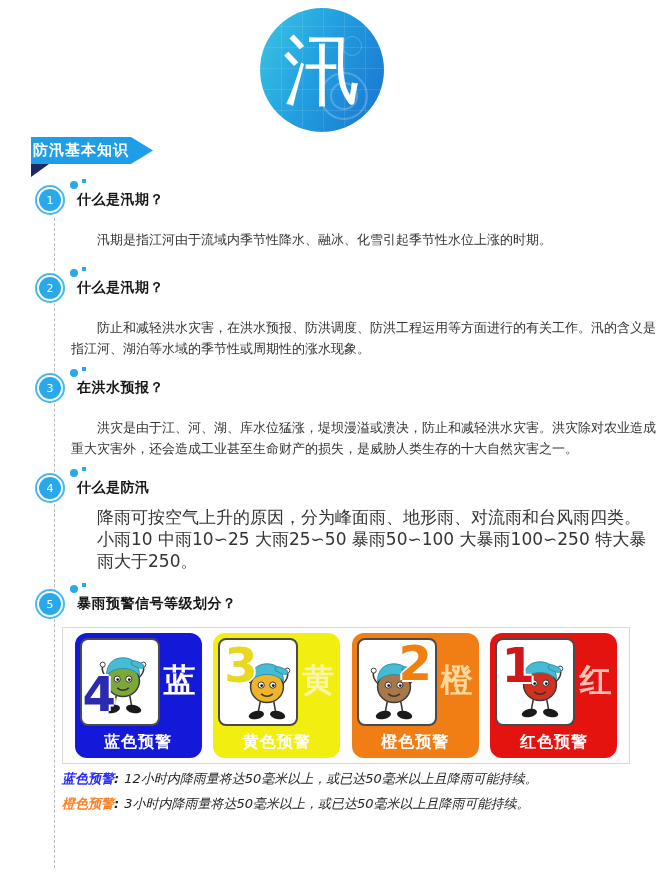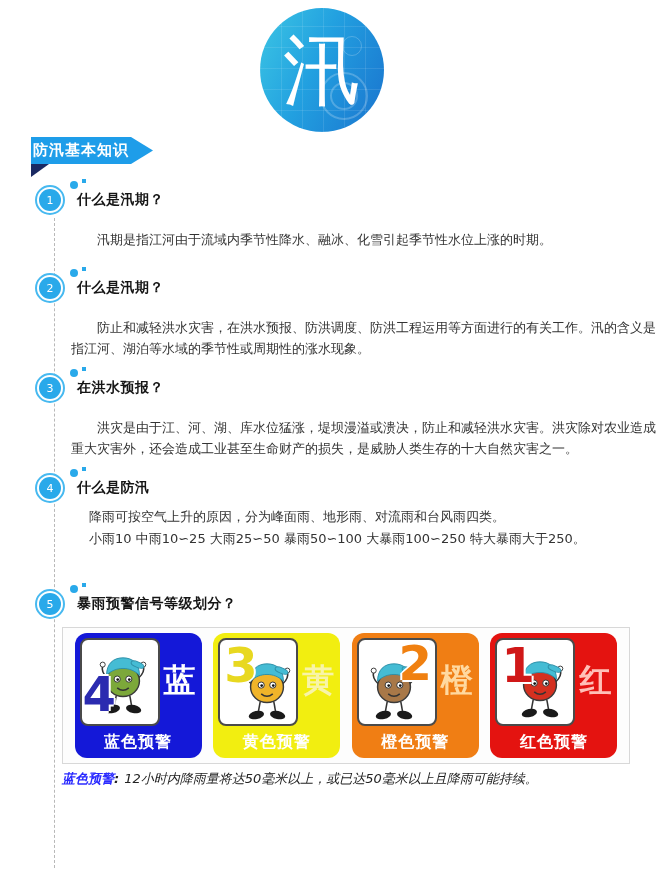--- a/index.html
+++ b/index.html
@@ -41,21 +41,21 @@
   .sec-circle{position:absolute;left:2px;top:2px;width:22px;height:22px;border-radius:50%;
         background:var(--circle,#29a9ea);color:#fff;font-size:11px;display:flex;
         align-items:center;justify-content:center;}
   .dot{position:absolute;left:33px;top:-6px;width:8px;height:8px;border-radius:50%;
         background:var(--circle,#29a9ea);}
   .sq{position:absolute;left:45px;top:-8px;width:4px;height:4px;background:var(--circle,#29a9ea);}
   .sec-title{position:absolute;left:77px;top:6px;margin:0;font-size:14px;font-weight:bold;
         color:#151515;letter-spacing:0.5px;}
   .sec-body{position:absolute;left:63px;top:36px;width:590px;margin:8px;font-size:13px;
         line-height:21px;color:#333;text-indent:2em;}
-  .sec-lines{position:absolute;left:63px;top:33px;width:590px;font-size:13px;line-height:22px;color:#333;}
+  .sec-lines{position:absolute;left:63px;top:33px;width:590px;font-size:17px;line-height:22px;color:#333;}
   .sec-lines p{margin:0 0 0 2em;}
 
   
   .cards-figure{position:absolute;left:62px;top:627px;width:568px;height:137px;background:#fdfdfd;
         border:1px solid #d8d8d8;box-sizing:border-box;display:flex;align-items:center;
         justify-content:space-evenly;z-index:1;}
   .card{position:relative;width:127px;height:125px;border-radius:12px;background:var(--card);}
   .card-white{position:absolute;left:5px;top:5px;width:80px;height:88px;background:#fff;
         border:2px solid #4a4a4a;border-radius:8px;box-sizing:border-box;}
   .card-char{position:absolute;right:2px;top:26px;width:40px;text-align:center;font-size:32px;
@@ -257,15 +257,18 @@
       <div class="card-char">红</div>
       <div class="card-label">红色预警</div>
     </div>
 
   </div>
 
   <div class="warnings">
     <div class="warning-line" style="--wcolor: #2a2aff;">
       <span class="w-label">蓝色预警</span><span class="w-colon">:</span><span class="w-text">12小时内降雨量将达50毫米以上，或已达50毫米以上且降雨可能持续。</span>
     </div>
+    <div class="warning-line" style="--wcolor: #ff7f24;">
+      <span class="w-label">橙色预警</span><span class="w-colon">:</span><span class="w-text">3小时内降雨量将达50毫米以上，或已达50毫米以上且降雨可能持续。</span>
+    </div>
   </div>
 
 </div>
 
 </body></html>

